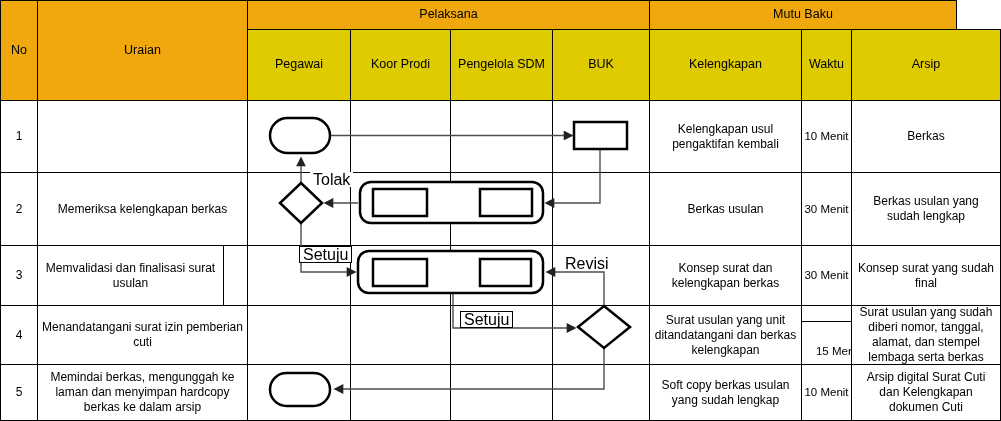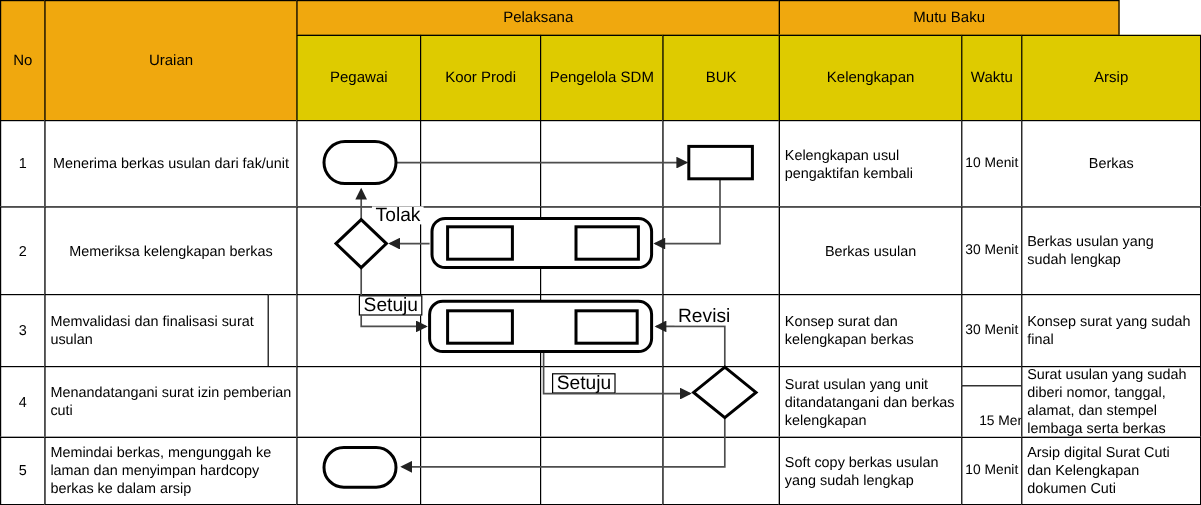--- a/index.html
+++ b/index.html
@@ -11,20 +11,21 @@
     background:#fff;
     overflow:hidden;
   }
   .cell{
     position:absolute;
     box-sizing:border-box;
     border:1px solid #000;
     display:flex;
     align-items:center;
     justify-content:center;
+    text-align:center;
     line-height:1.25;
   }
   .hdr{font-size:12.5px;}
   .orange{background:#F0A80E;}
   .yellow{background:#DECB00;}
   .body{background:#fff;font-size:12px;padding:1px 4px;}
   .waktu{padding:0;font-size:11.5px;white-space:nowrap;}
   .overlay{
     position:absolute;left:0;top:0;width:1001px;height:421px;
     pointer-events:none;
@@ -42,32 +43,31 @@
   svg{position:absolute;left:0;top:0;z-index:2;}
 </style>
 </head>
 <body>
 
 <div class="canvas">
 
   <div class="cell hdr orange" style="left:0;top:0;width:38px;height:101px">No</div>
   <div class="cell hdr orange" style="left:37px;top:0;width:211px;height:101px">Uraian</div>
   <div class="cell hdr orange" style="left:247px;top:0;width:403px;height:30px">Pelaksana</div>
-  <div class="cell hdr orange" style="left:649px;top:0;width:284px;height:30px">Mutu Baku</div>
+  <div class="cell hdr orange" style="left:649px;top:0;width:308px;height:30px">Mutu Baku</div>
 
   <div class="cell hdr yellow" style="left:247px;top:29px;width:104px;height:72px">Pegawai</div>
   <div class="cell hdr yellow" style="left:350px;top:29px;width:101px;height:72px">Koor Prodi</div>
   <div class="cell hdr yellow" style="left:450px;top:29px;width:103px;height:72px">Pengelola SDM</div>
   <div class="cell hdr yellow" style="left:552px;top:29px;width:98px;height:72px">BUK</div>
   <div class="cell hdr yellow" style="left:649px;top:29px;width:153px;height:72px">Kelengkapan</div>
   <div class="cell hdr yellow" style="left:801px;top:29px;width:51px;height:72px">Waktu</div>
   <div class="cell hdr yellow" style="left:851px;top:29px;width:150px;height:72px">Arsip</div>
 
   <div class="cell body" style="left:0;top:100px;width:38px;height:73px">1</div>
-  <div class="cell body" style="left:37px;top:100px;width:211px;height:73px">Menerima berkas usulan dari fak/unit</div>
   <div class="cell body" style="left:247px;top:100px;width:104px;height:73px"></div>
   <div class="cell body" style="left:350px;top:100px;width:101px;height:73px"></div>
   <div class="cell body" style="left:450px;top:100px;width:103px;height:73px"></div>
   <div class="cell body" style="left:552px;top:100px;width:98px;height:73px"></div>
   <div class="cell body" style="left:649px;top:100px;width:153px;height:73px">Kelengkapan usul pengaktifan kembali</div>
   <div class="cell body waktu" style="left:801px;top:100px;width:51px;height:73px">10 Menit</div>
   <div class="cell body" style="left:851px;top:100px;width:150px;height:73px">Berkas</div>
 
   <div class="cell body" style="left:0;top:172px;width:38px;height:74px">2</div>
   <div class="cell body" style="left:37px;top:172px;width:211px;height:74px">Memeriksa kelengkapan berkas</div>

